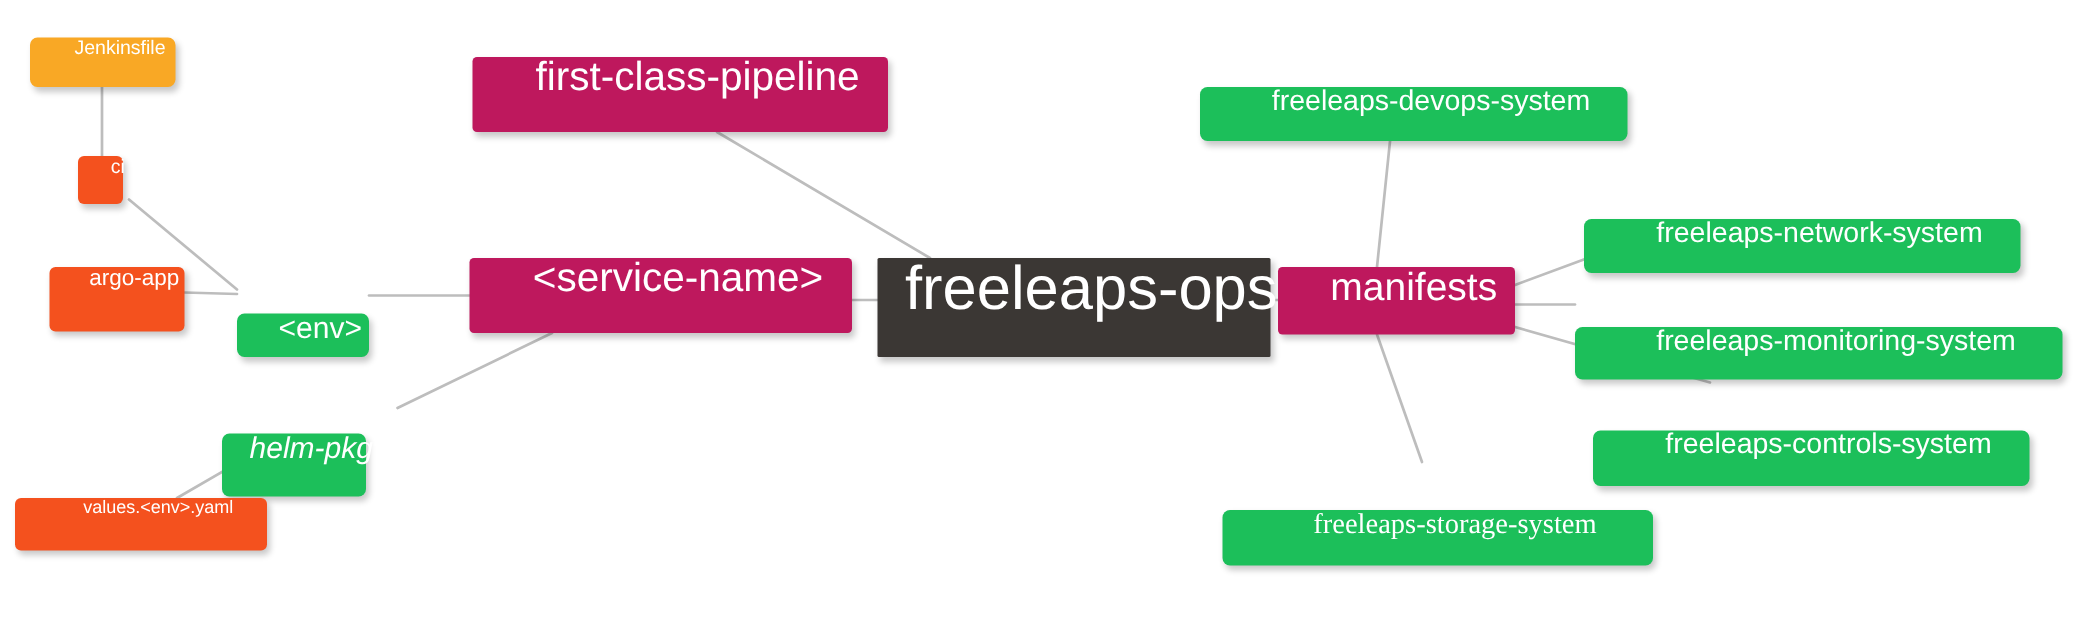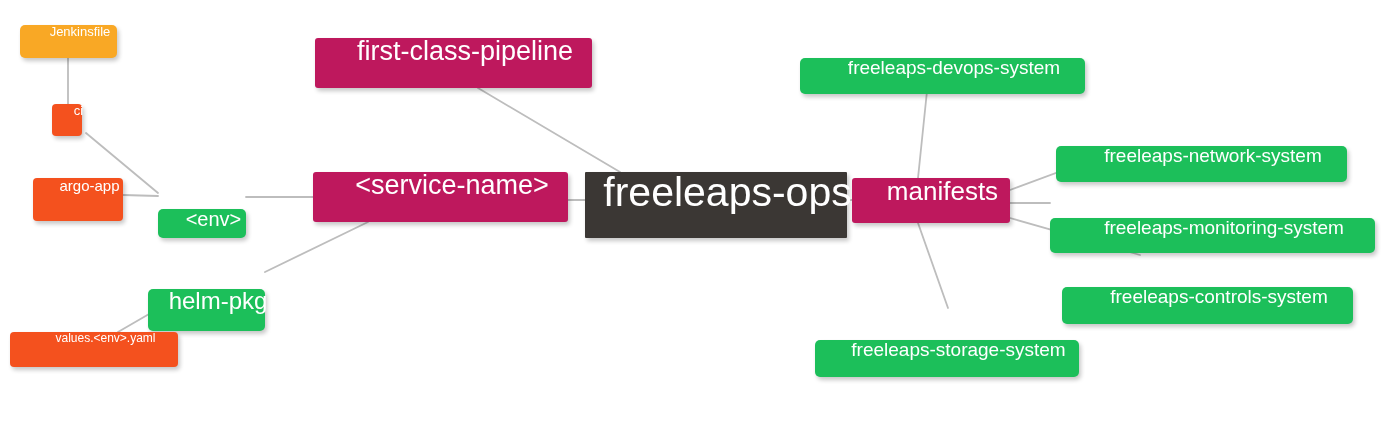--- a/index.html
+++ b/index.html
@@ -49,21 +49,21 @@
       </div>
       <div class="node n-red" style="left: 52px; top: 104px; width: 30px; height: 32px; font-size: 13px;">
         <span>ci</span>
       </div>
       <div class="node n-red" style="left: 33px; top: 178px; width: 90px; height: 43px; font-size: 15px;">
         <span>argo-app</span>
       </div>
       <div class="node n-green" style="left: 158px; top: 177px; width: 88px; height: 29px; font-size: 20px;">
         <span>&lt;env&gt;</span>
       </div>
-      <div class="node n-green" style="left: 148px; top: 257px; width: 117px; height: 42px; font-size: 24px;">
+      <div class="node n-green" style="left: 148px; top: 257px; width: 96px; height: 42px; font-size: 20px; font-style: italic;">
         <span>helm-pkg</span>
       </div>
       <div class="node n-red" style="left: 10px; top: 332px; width: 168px; height: 35px; font-size: 12px;">
         <span>values.&lt;env&gt;.yaml</span>
       </div>
       <div class="node n-blue" style="left: 315px; top: 38px; width: 277px; height: 50px; font-size: 27px;">
         <span>first-class-pipeline</span>
       </div>
       <div class="node n-blue" style="left: 313px; top: 172px; width: 255px; height: 50px; font-size: 27px;">
         <span>&lt;service-name&gt;</span>
@@ -79,17 +79,17 @@
       </div>
       <div class="node n-green" style="left: 1056px; top: 114px; width: 291px; height: 36px; font-size: 19px;">
         <span>freeleaps-network-system</span>
       </div>
       <div class="node n-green" style="left: 1050px; top: 186px; width: 325px; height: 35px; font-size: 19px;">
         <span>freeleaps-monitoring-system</span>
       </div>
       <div class="node n-green" style="left: 1062px; top: 255px; width: 291px; height: 37px; font-size: 19px;">
         <span>freeleaps-controls-system</span>
       </div>
-      <div class="node n-green" style="left: 815px; top: 308px; width: 264px; height: 37px; font-size: 19px;">
+      <div class="node n-green" style="left: 815px; top: 308px; width: 287px; height: 37px; font-size: 19px; font-family: Liberation Serif, serif;">
         <span>freeleaps-storage-system</span>
       </div>
     </div>
 </div>
 
 </body></html>

